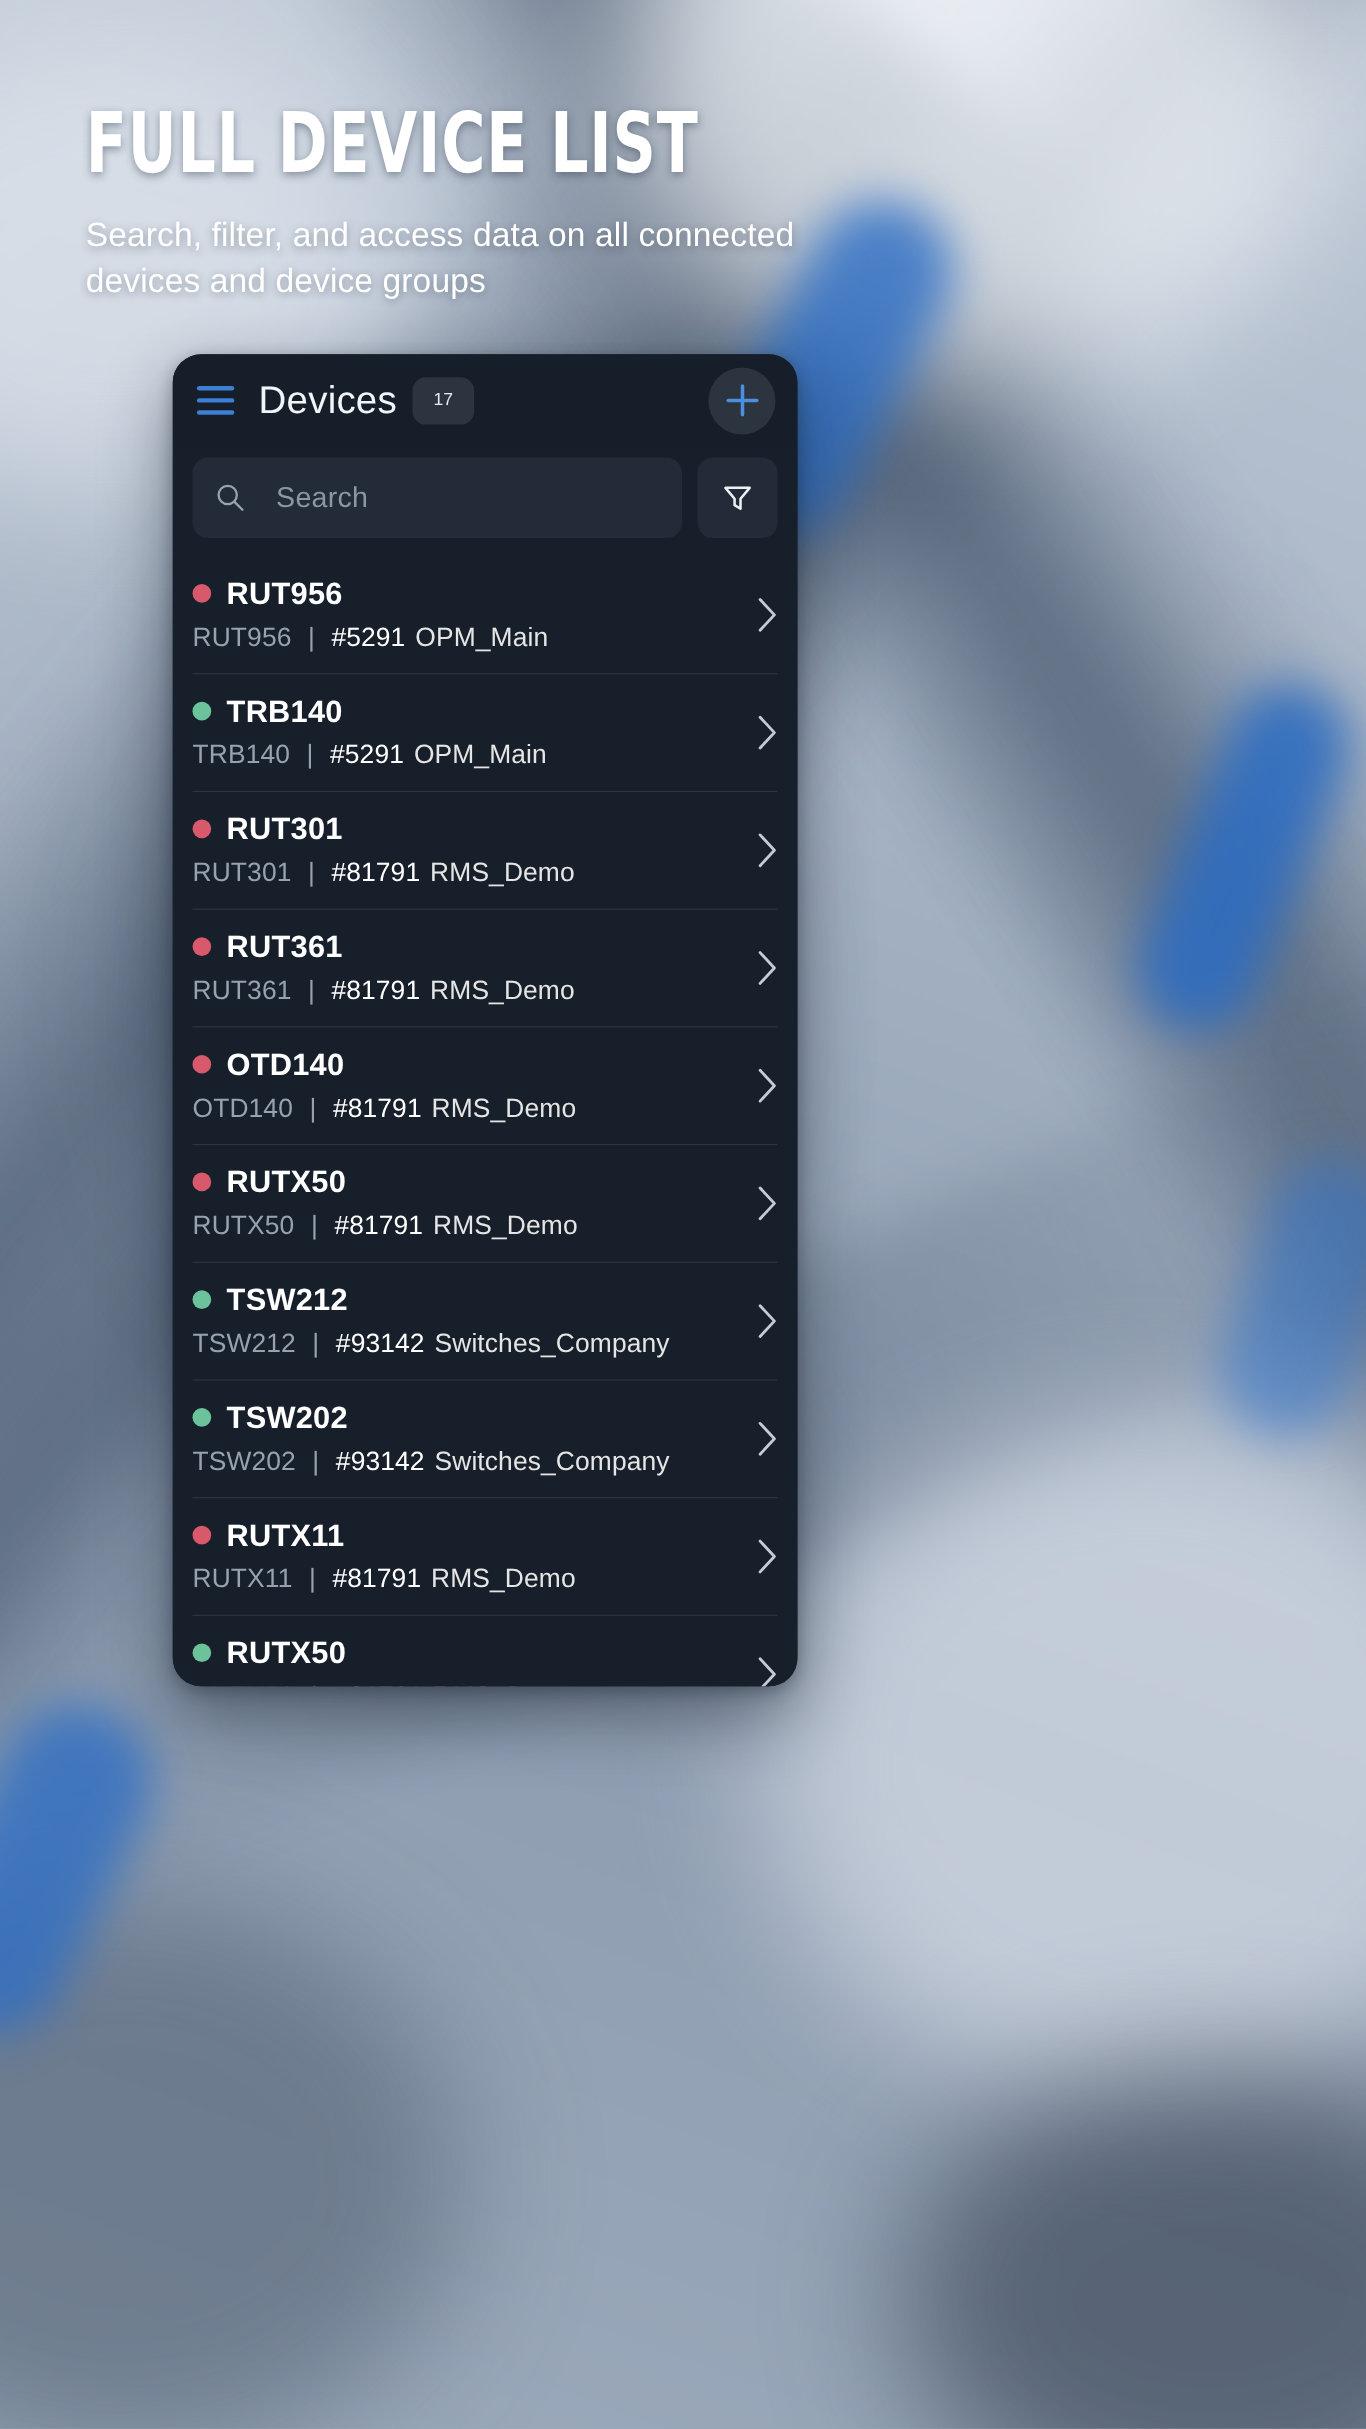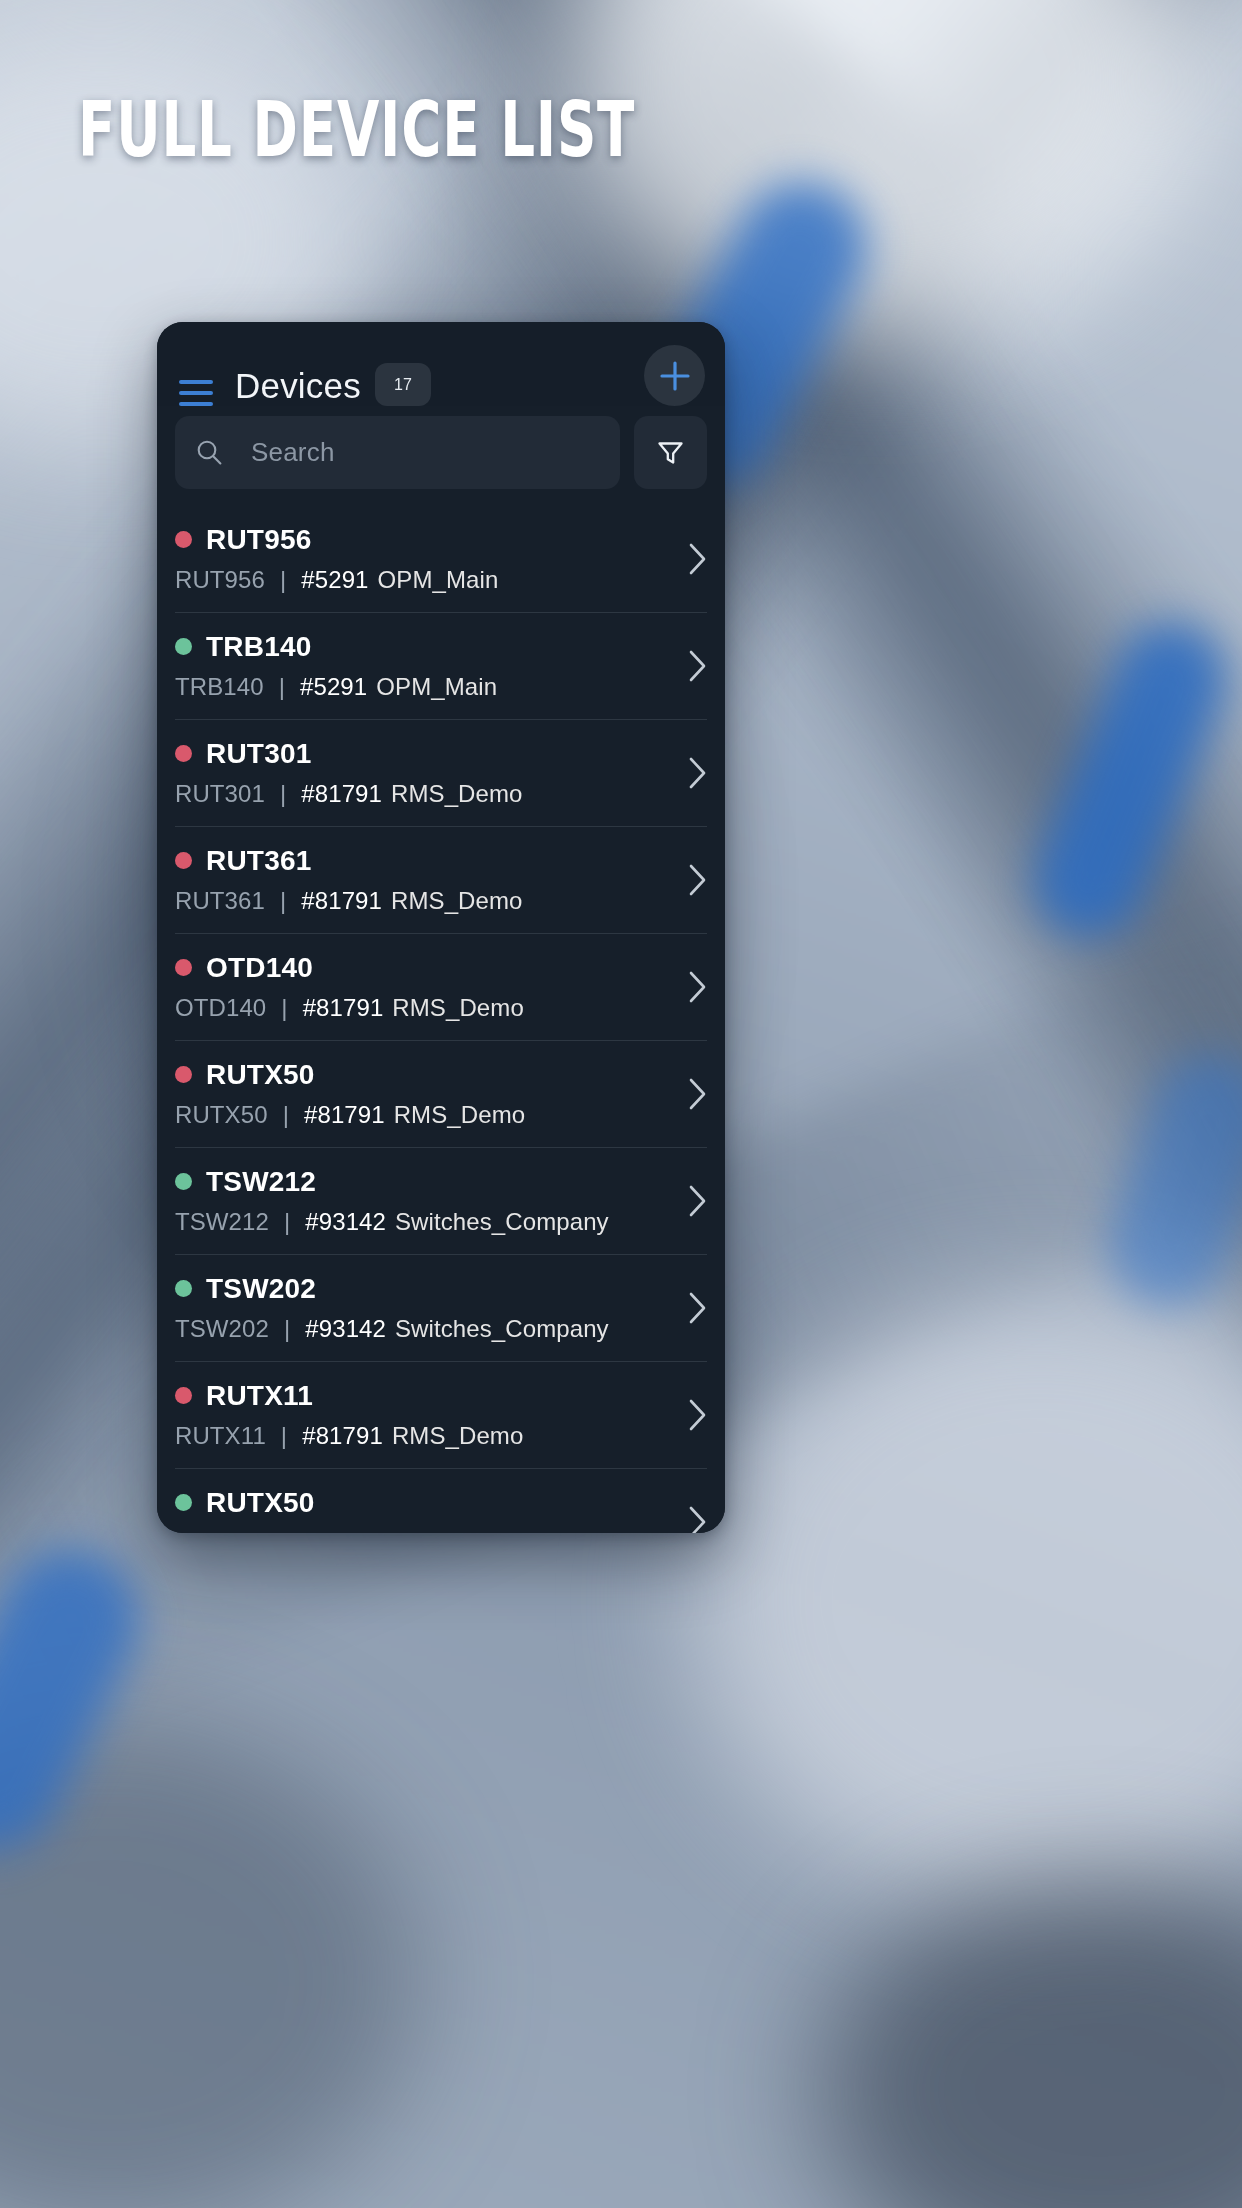--- a/index.html
+++ b/index.html
@@ -79,21 +79,21 @@
     border-radius:26px;
     overflow:hidden;
     z-index:4;
     box-shadow:0 26px 64px rgba(18,28,40,.48), 0 4px 14px rgba(18,28,40,.30);
   }
 
   
   #app-header {
     height:84px;
     background:#151E29;
-    display:flex; align-items:flex-end;
+    display:flex; align-items:center;
     padding:0 20px 0 22px;
   }
   #hamburger {
     width:34px; height:26px;
     display:flex; flex-direction:column; justify-content:space-between;
     margin-right:22px; flex:none;
   }
   #hamburger i { display:block; height:4px; border-radius:2px; background:#3C7FD4; }
   #app-title {
     font-size:35px; font-weight:400; color:#F2F5F8;
@@ -206,20 +206,21 @@
   <div class="soft" style="left:150px; top:560px; width:520px; height:700px; background:rgba(58,72,92,.30);"></div>
 
   <div class="blueacc" style="left:690px; top:170px; width:130px; height:330px; background:#2F6FC4; opacity:.82; transform:rotate(28deg);"></div>
   <div class="blueacc" style="left:1075px; top:615px; width:110px; height:330px; background:#2D6CC0; opacity:.88; transform:rotate(22deg);"></div>
   <div class="blueacc" style="left:-40px; top:1540px; width:140px; height:320px; background:#2E6DC2; opacity:.80; transform:rotate(26deg);"></div>
   <div class="blueacc" style="left:1130px; top:1050px; width:120px; height:260px; background:#3474C8; opacity:.55; transform:rotate(18deg);"></div>
 </div>
 
 <div id="hero">
   <div id="hero-title">FULL DEVICE LIST</div>
+  <div id="hero-sub">Search, filter, and access data on all connected devices and device groups</div>
 </div>
 
 <div id="phone">
 
   <div id="app-header">
     <div id="hamburger">
       <i></i>
         <i></i>
         <i></i>
     </div>

